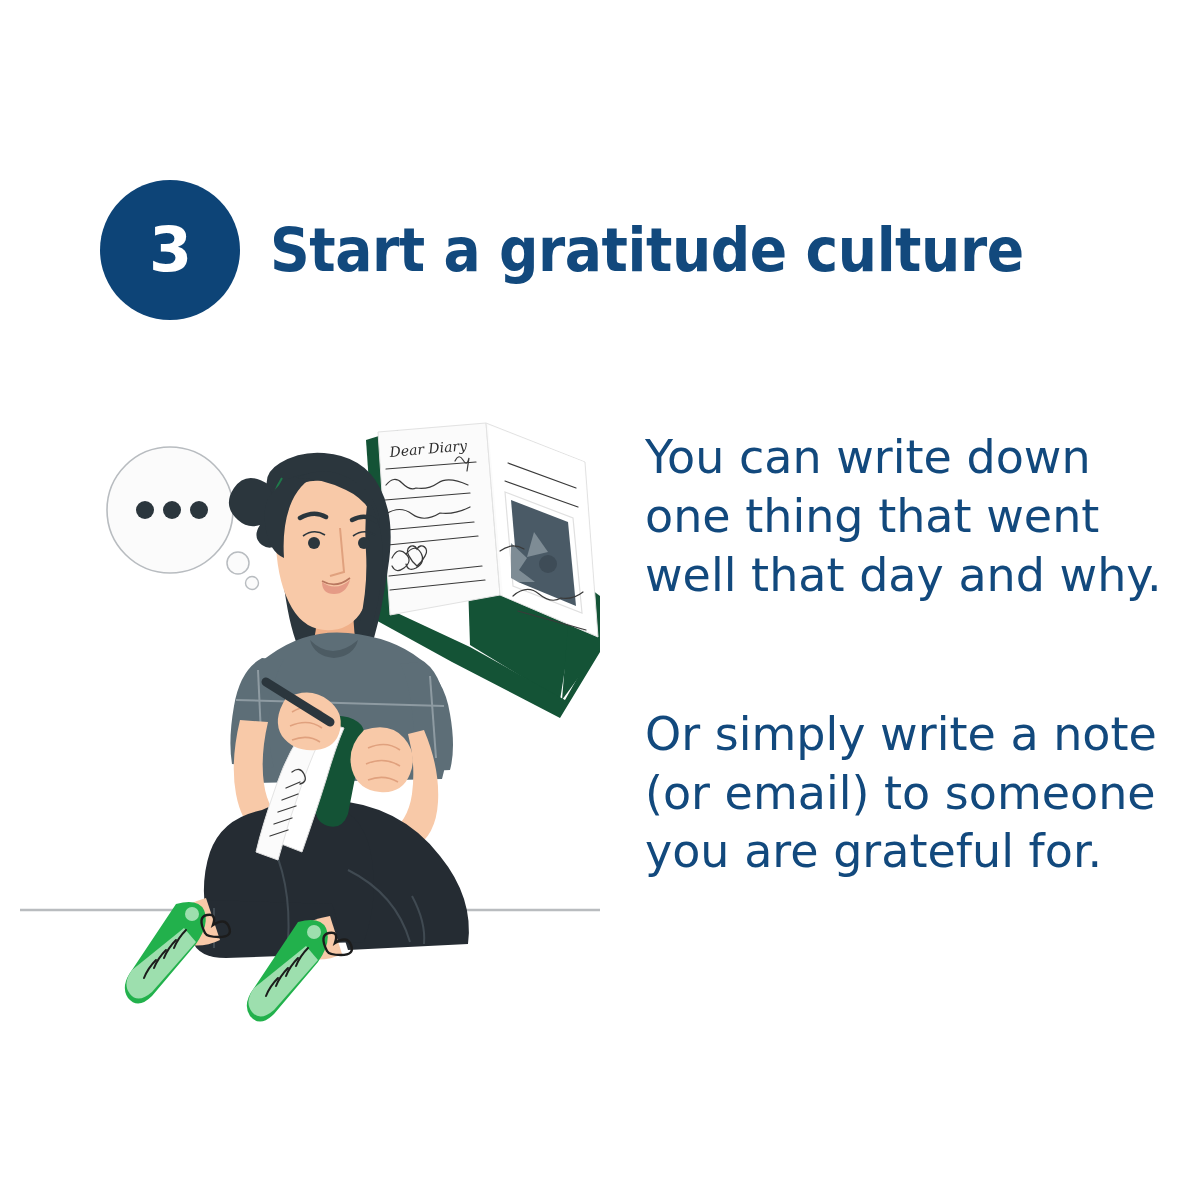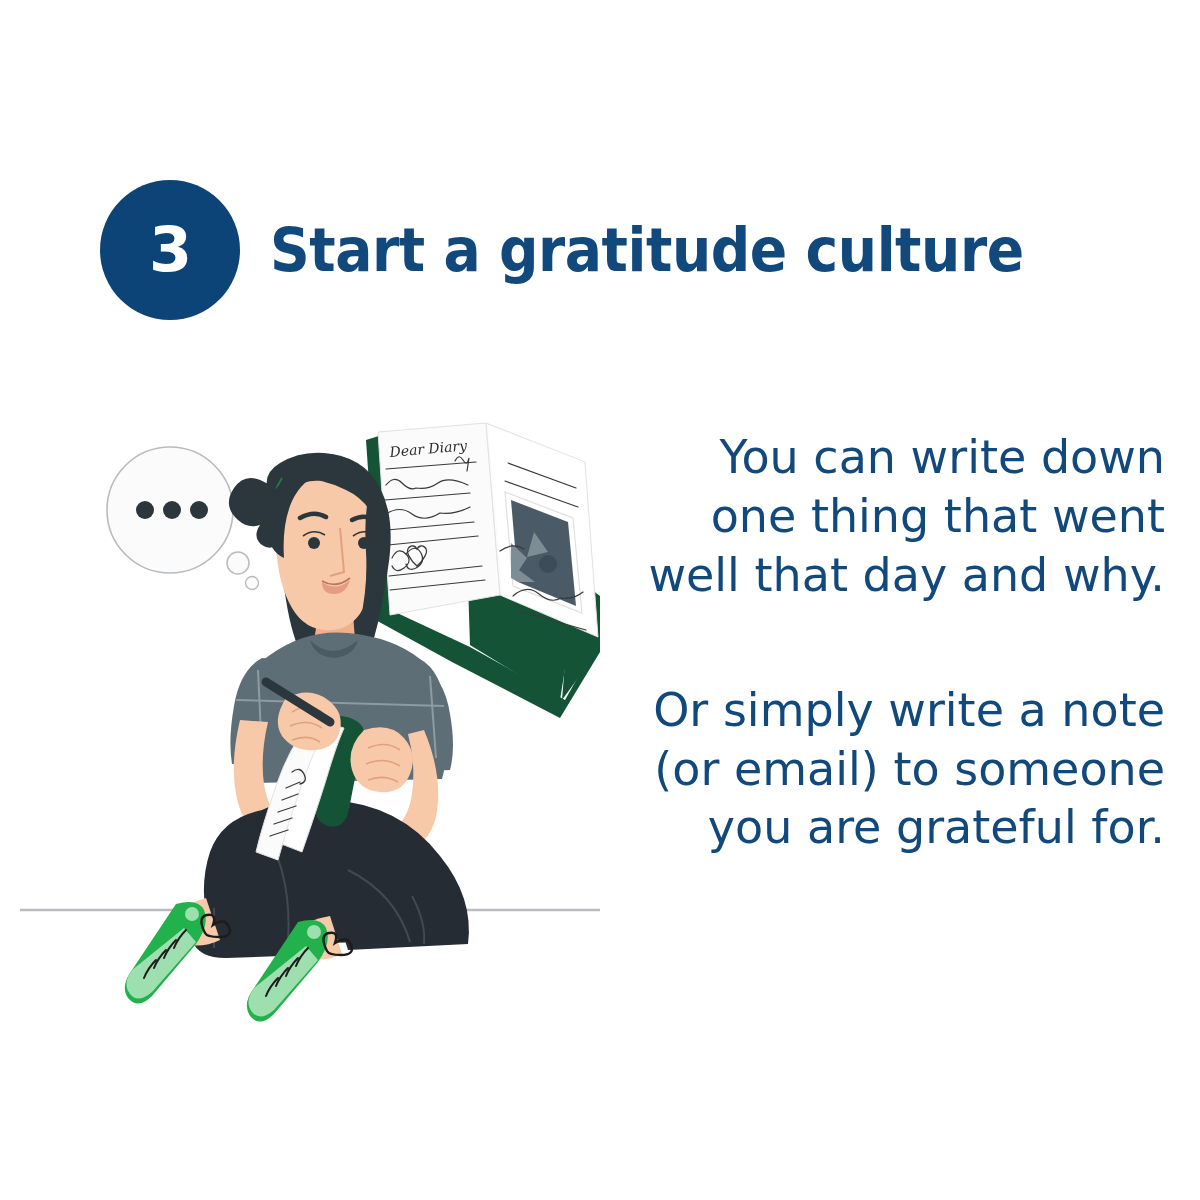--- a/index.html
+++ b/index.html
@@ -58,32 +58,31 @@
     transform: scaleX(0.92);
     transform-origin: left center;
   }
 
   
   .text-column {
     position: absolute;
     left: 645px;
     top: 382px;
     width: 520px;
-    text-align: right;
   }
   .body-paragraph {
     color: #12497d;
     font-family: "DejaVu Sans", sans-serif;
     font-size: 46px;
     line-height: 1.28;
     font-weight: 400;
     letter-spacing: 0px;
   }
   .body-paragraph.second {
-    margin-top: 76px;
+    margin-top: 100px;
   }
 
   
   .illustration {
     position: absolute;
     left: 0px;
     top: 400px;
     width: 640px;
     height: 650px;
   }

